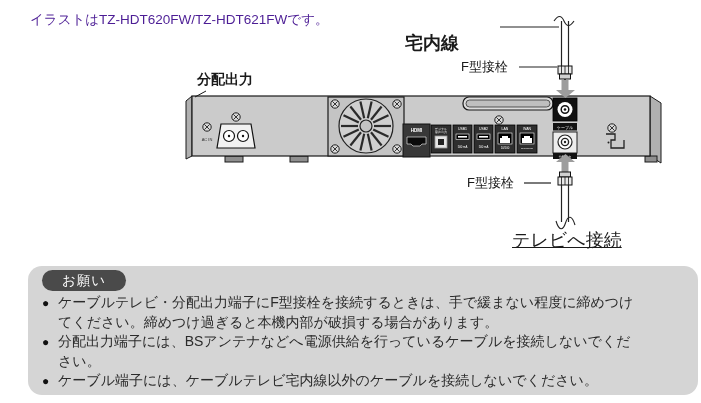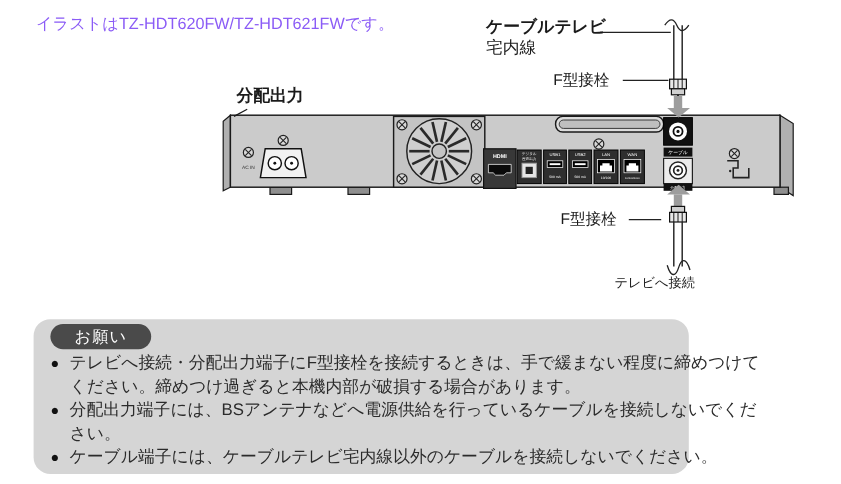--- a/index.html
+++ b/index.html
@@ -1,31 +1,31 @@
 <!DOCTYPE html>
 <html><head>
 <meta charset="utf-8">
 <style>
   html,body{margin:0;padding:0;background:#fff;}
   .stage{
     position:relative;width:701px;height:403px;background:#ffffff;overflow:hidden;
     font-family:"Liberation Sans","DejaVu Sans",sans-serif;color:#1a1a1a;
   }
   .abs{position:absolute;white-space:nowrap;}
-  .caption{left:30px;top:11px;font-size:13.5px;color:#8b5cf6;}
+  .caption{left:30px;top:11px;font-size:13.5px;color:#4c1d95;}
   .device-label{left:197px;top:71px;font-size:14px;font-weight:bold;}
   .cabletv-1{left:405px;top:14px;font-size:14px;font-weight:bold;}
-  .cabletv-2{left:405px;top:31px;font-size:14px;font-weight:normal;}
+  .cabletv-2{left:405px;top:31px;font-size:18px;font-weight:bold;}
   .f-top{left:461px;top:58px;font-size:13px;}
   .f-bottom{left:467px;top:174px;font-size:13px;}
-  .tv-connect{left:512px;top:228px;font-size:11px;}
+  .tv-connect{left:512px;top:228px;font-size:18px;text-decoration:underline;}
   .diagram-svg{position:absolute;left:0;top:0;}
 
   .note-box{
-    position:absolute;left:28px;top:266px;width:546px;height:129px;
+    position:absolute;left:28px;top:266px;width:670px;height:129px;
     background:#d5d5d5;border-radius:14px;
   }
   .note-badge{
     position:absolute;left:14px;top:4px;height:21px;line-height:21px;
     padding:0 20px;background:#4a4a4a;color:#ffffff;border-radius:11px;
     font-size:13.5px;letter-spacing:1px;
   }
   .note-list{
     position:absolute;left:14px;top:27px;margin:0;padding:0;width:592px;
     font-size:14px;line-height:19px;color:#2b2b2b;
@@ -209,30 +209,29 @@
 
     <g stroke="#222" stroke-width="1.2">
       <line x1="500" y1="27" x2="559" y2="27"></line>
       <line x1="519" y1="67" x2="557" y2="67"></line>
       <line x1="524" y1="183" x2="551" y2="183"></line>
     </g>
   </svg>
 
   <div class="abs caption">イラストはTZ-HDT620FW/TZ-HDT621FWです。</div>
   <div class="abs device-label">分配出力</div>
-  <div class="abs cabletv-1">ケーブルテレビ</div>
   <div class="abs cabletv-2">宅内線</div>
   <div class="abs f-top">F型接栓</div>
   <div class="abs f-bottom">F型接栓</div>
   <div class="abs tv-connect">テレビへ接続</div>
 
   <div class="note-box">
     <div class="note-badge">
       <span>お願い</span>
     </div>
     <ul class="note-list">
-      <li><span class="dot">●</span><span>テレビへ接続・分配出力端子にF型接栓を接続するときは、手で緩まない程度に締めつけてください。締めつけ過ぎると本機内部が破損する場合があります。</span></li>
+      <li><span class="dot">●</span><span>ケーブルテレビ・分配出力端子にF型接栓を接続するときは、手で緩まない程度に締めつけてください。締めつけ過ぎると本機内部が破損する場合があります。</span></li>
       <li><span class="dot">●</span><span>分配出力端子には、BSアンテナなどへ電源供給を行っているケーブルを接続しないでください。</span></li>
       <li><span class="dot">●</span><span>ケーブル端子には、ケーブルテレビ宅内線以外のケーブルを接続しないでください。</span></li>
     </ul>
   </div>
 
 </div>
 
 </body></html>

